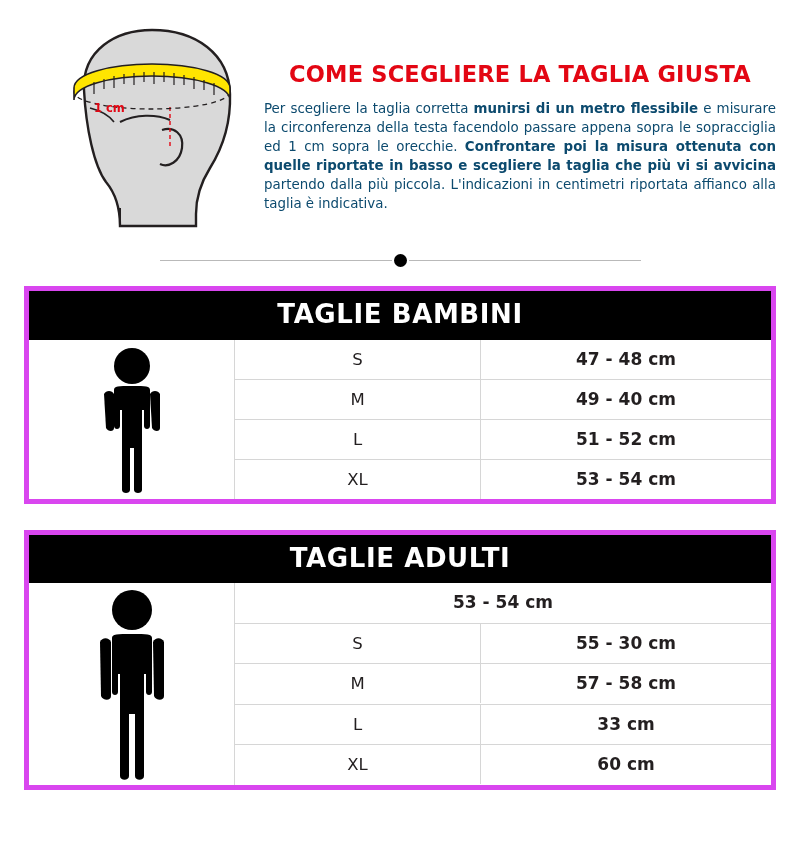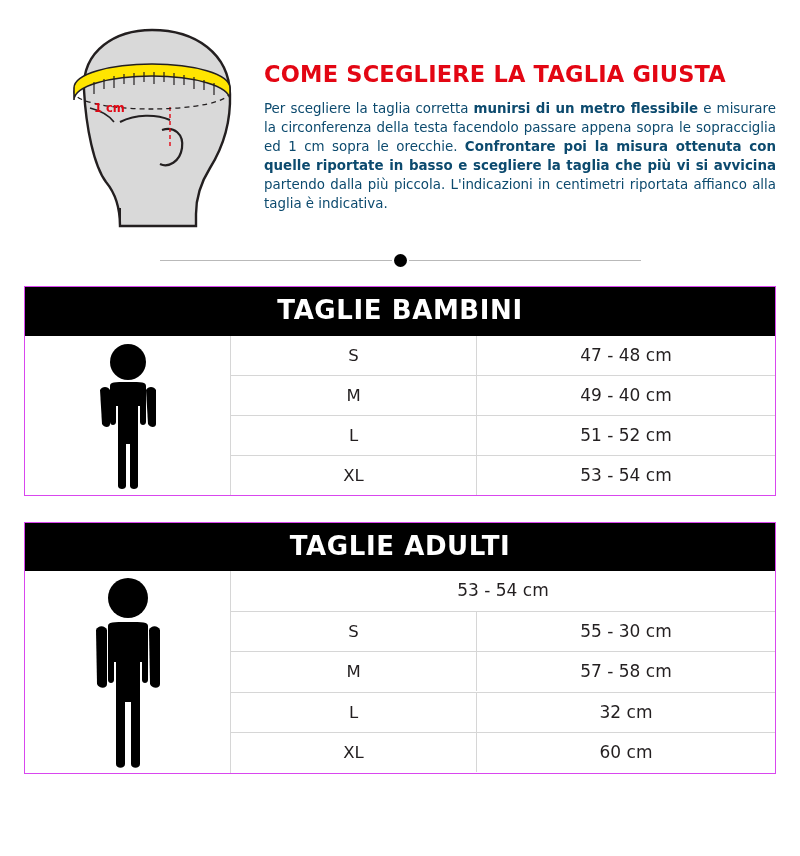--- a/index.html
+++ b/index.html
@@ -32,20 +32,21 @@
     padding-left: 12px;
     padding-top: 48px;
   }
   .intro-title {
     color: #e30613;
     font-weight: bold;
     font-size: 22.5px;
     letter-spacing: 0.2px;
     margin: 0 0 12px 0;
     line-height: 1.1;
+    text-align: center;
   }
   .intro-body {
     font-size: 13.4px;
     line-height: 1.42;
     text-align: justify;
     color: #0c4a6e;
     margin: 0;
   }
   .intro-body b {
     font-weight: bold;
@@ -68,21 +69,21 @@
     width: 13px;
     height: 13px;
     border-radius: 50%;
     background: #000;
     margin: 0 2px;
   }
 
   
   .table-block {
     margin: 16px 24px 26px 24px;
-    border: 1px solid #d946ef;
+    border: 5px solid #d946ef;
     box-sizing: border-box;
   }
   .table-title {
     background: #000000;
     color: #ffffff;
     text-align: center;
     font-size: 26px;
     font-weight: bold;
     letter-spacing: 0.6px;
     padding: 9px 0 11px 0;
@@ -120,21 +121,21 @@
     color: #231f20;
     border-right: 1px solid #d6d6d6;
     line-height: 39px;
     height: 39px;
     box-sizing: border-box;
   }
   .cell-meas {
     flex: 1;
     text-align: center;
     font-size: 17px;
-    font-weight: normal;
+    font-weight: bold;
     color: #231f20;
     line-height: 39px;
     height: 39px;
   }
   .adults .row {
     height: 39.5px;
   }
 </style>
 </head>
 <body>
@@ -242,21 +243,21 @@
       <div class="row">
         <div class="cell-size">S</div>
         <div class="cell-meas">55 - 30 cm</div>
       </div>
       <div class="row">
         <div class="cell-size">M</div>
         <div class="cell-meas">57 - 58 cm</div>
       </div>
       <div class="row">
         <div class="cell-size">L</div>
-        <div class="cell-meas">32 cm</div>
+        <div class="cell-meas">33 cm</div>
       </div>
       <div class="row">
         <div class="cell-size">XL</div>
         <div class="cell-meas">60 cm</div>
       </div>
     </div>
   </div>
 </div>
 
 </body></html>

